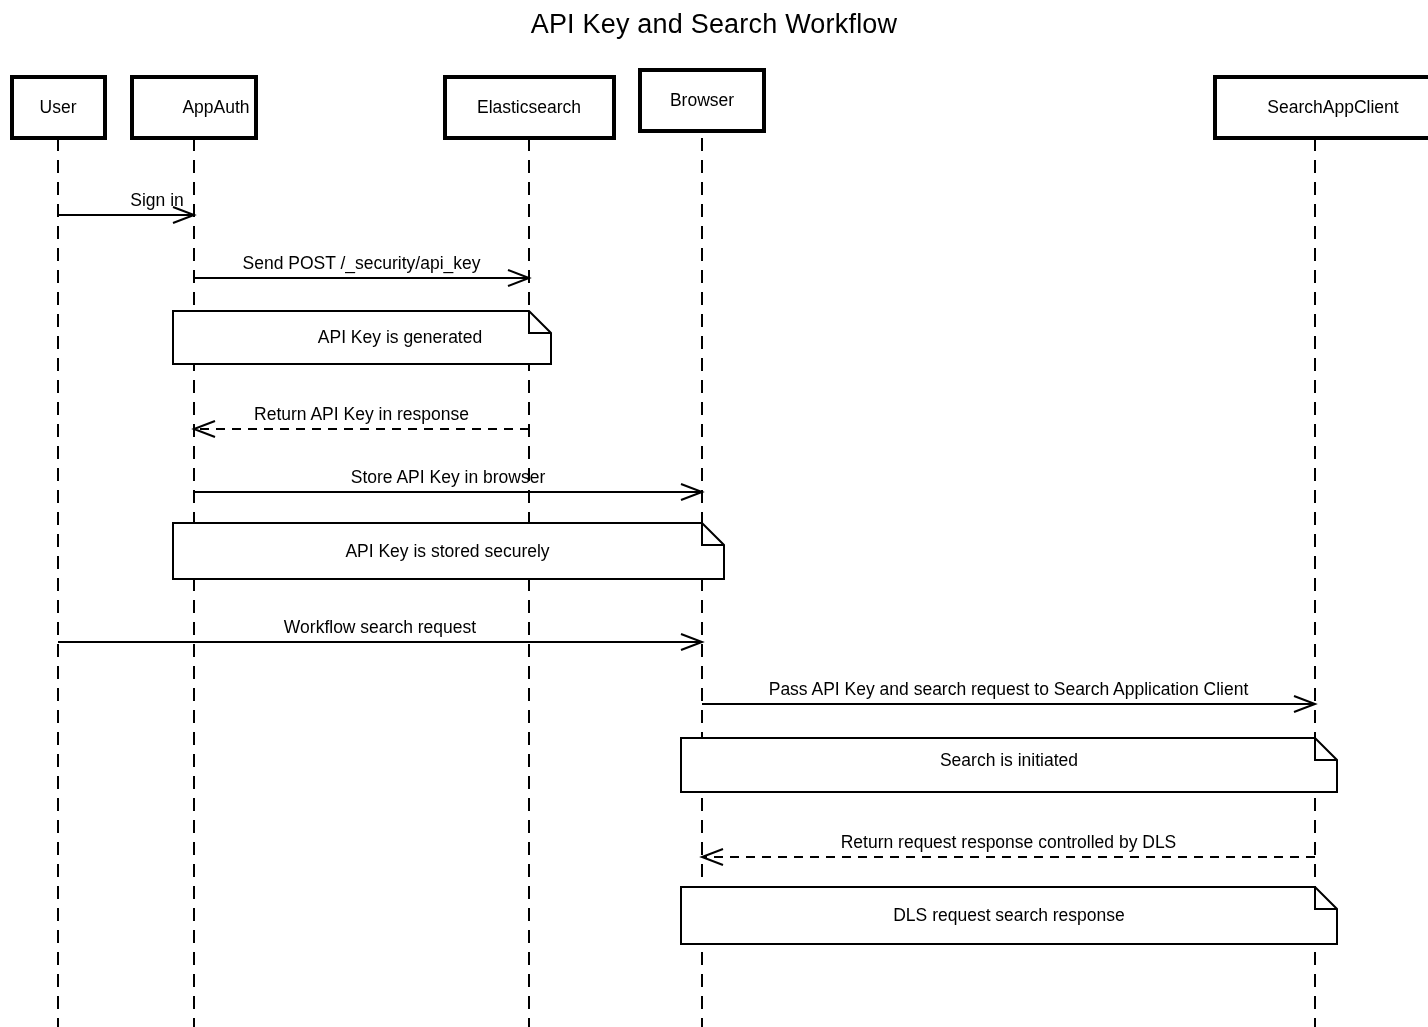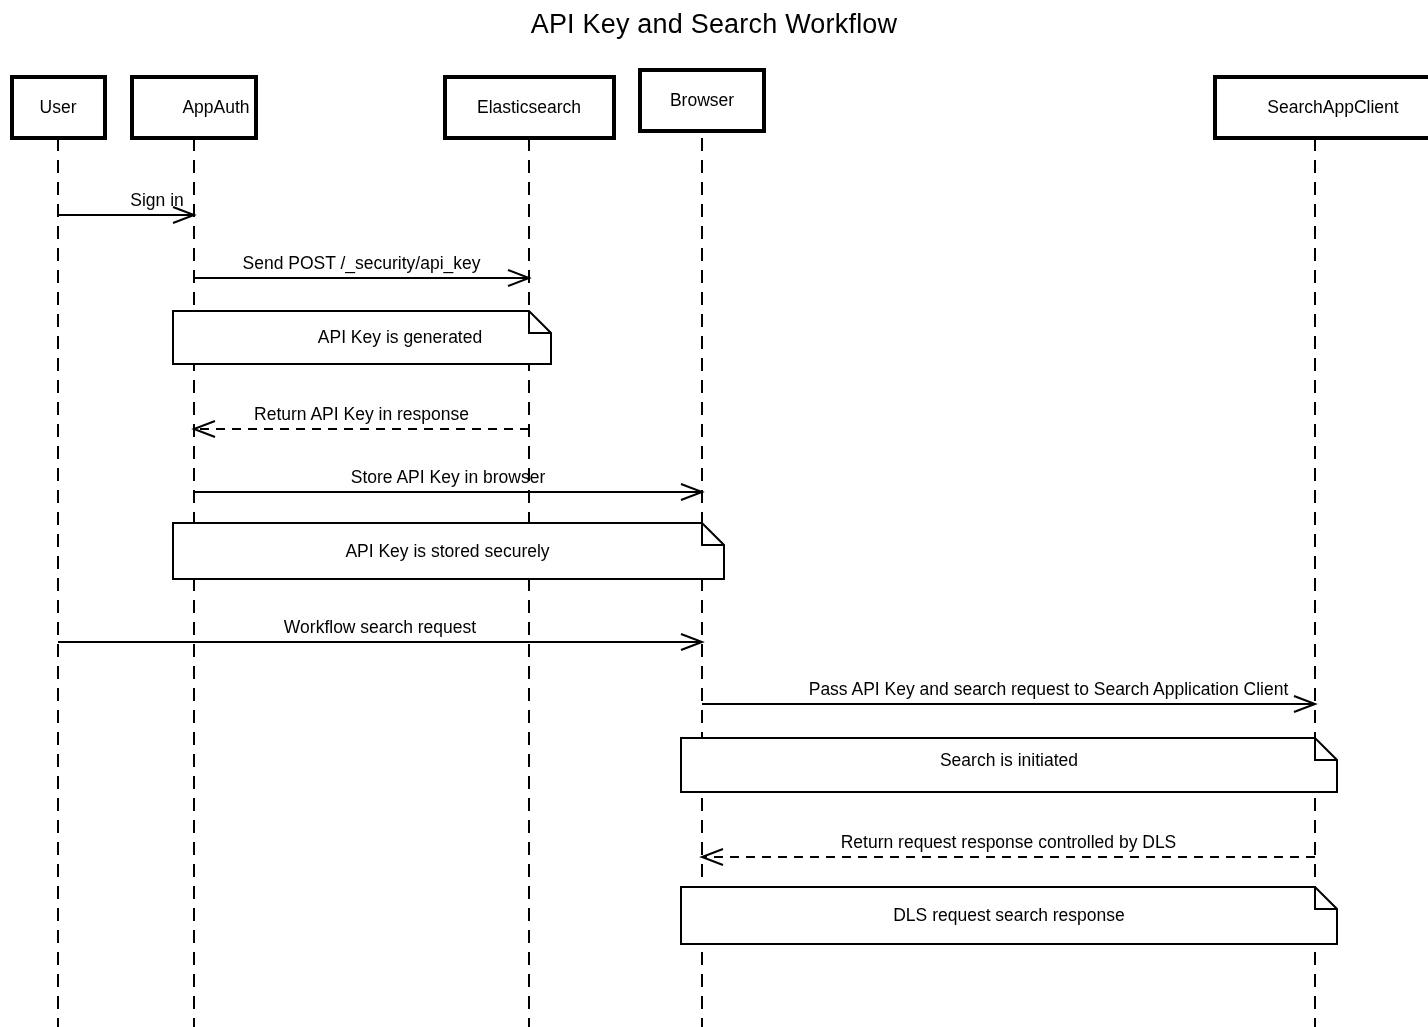--- a/index.html
+++ b/index.html
@@ -107,18 +107,18 @@
       <div class="participant-box" style="left: 1213px; top: 75px; width: 240px; height: 65px;">
         <span>SearchAppClient</span>
       </div>
       <div class="msg-label" style="left: 137px; top: 189px; margin-left: 20px;">Sign in</div>
       <div class="msg-label" style="left: 361.5px; top: 252px;">Send POST /_security/api_key</div>
       <div class="note-label" style="left: 173px; top: 311px; width: 378px; height: 53px; margin-left: 38px;">API Key is generated</div>
       <div class="msg-label" style="left: 361.5px; top: 403px;">Return API Key in response</div>
       <div class="msg-label" style="left: 448px; top: 466px;">Store API Key in browser</div>
       <div class="note-label" style="left: 173px; top: 523px; width: 549px; height: 56px;">API Key is stored securely</div>
       <div class="msg-label" style="left: 380px; top: 616px;">Workflow search request</div>
-      <div class="msg-label" style="left: 1008.5px; top: 678px; margin-left: 40px;">Pass API Key and search request to Search Application Client</div>
+      <div class="msg-label" style="left: 1008.5px; top: 678px;">Pass API Key and search request to Search Application Client</div>
       <div class="note-label" style="left: 681px; top: 738px; width: 656px; height: 44px;">Search is initiated</div>
       <div class="msg-label" style="left: 1008.5px; top: 831px;">Return request response controlled by DLS</div>
       <div class="note-label" style="left: 681px; top: 887px; width: 656px; height: 57px;">DLS request search response</div>
     </div>
 </div>
 
 </body></html>

